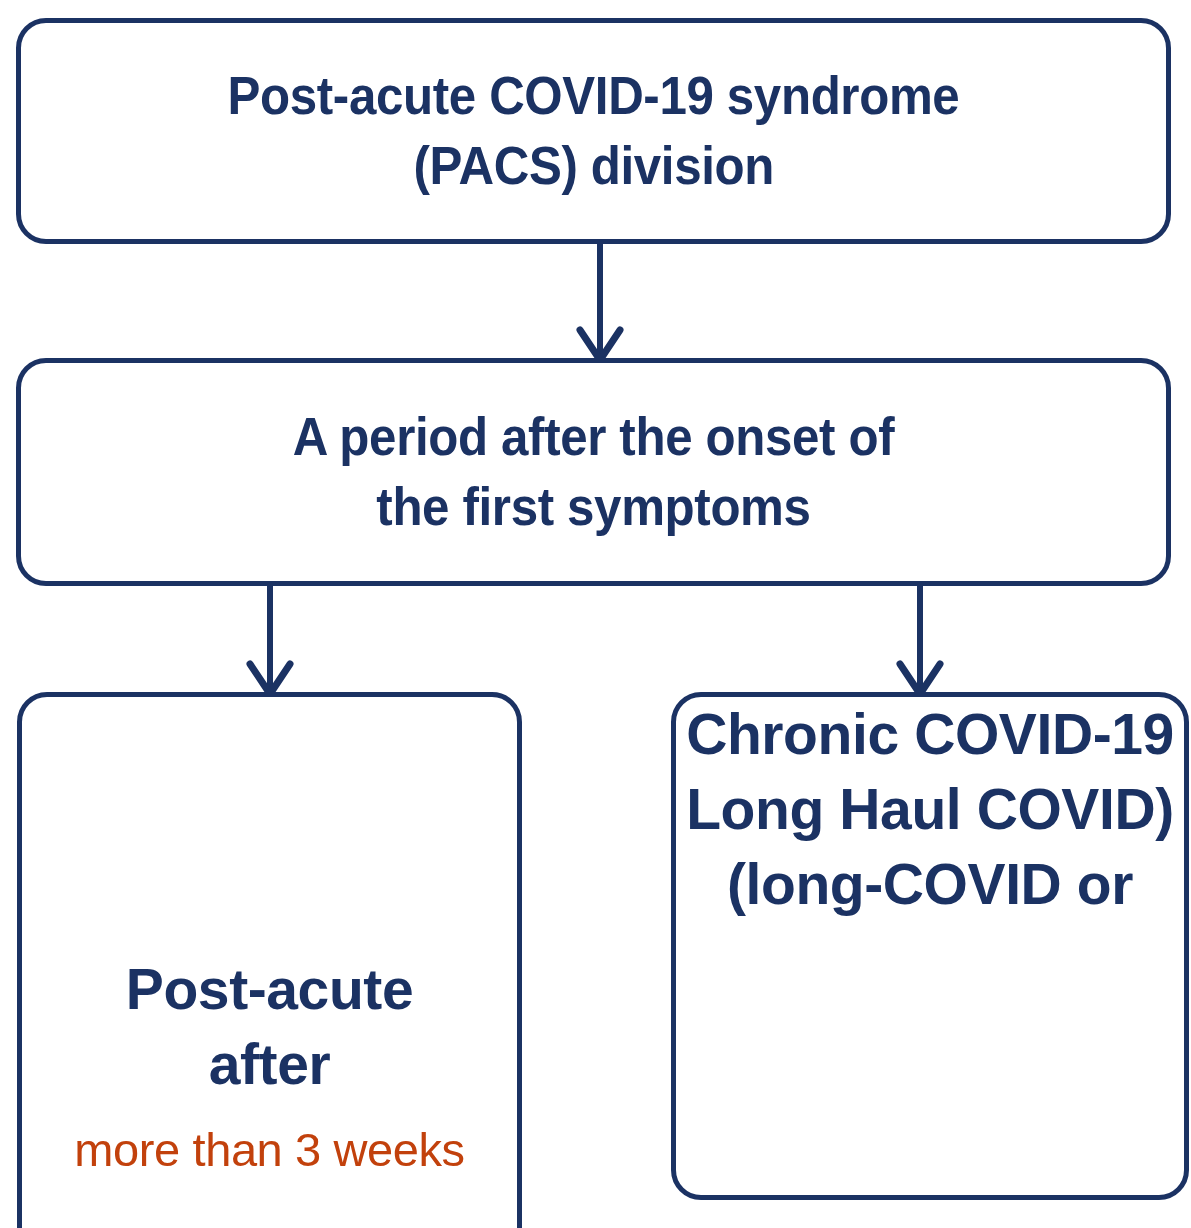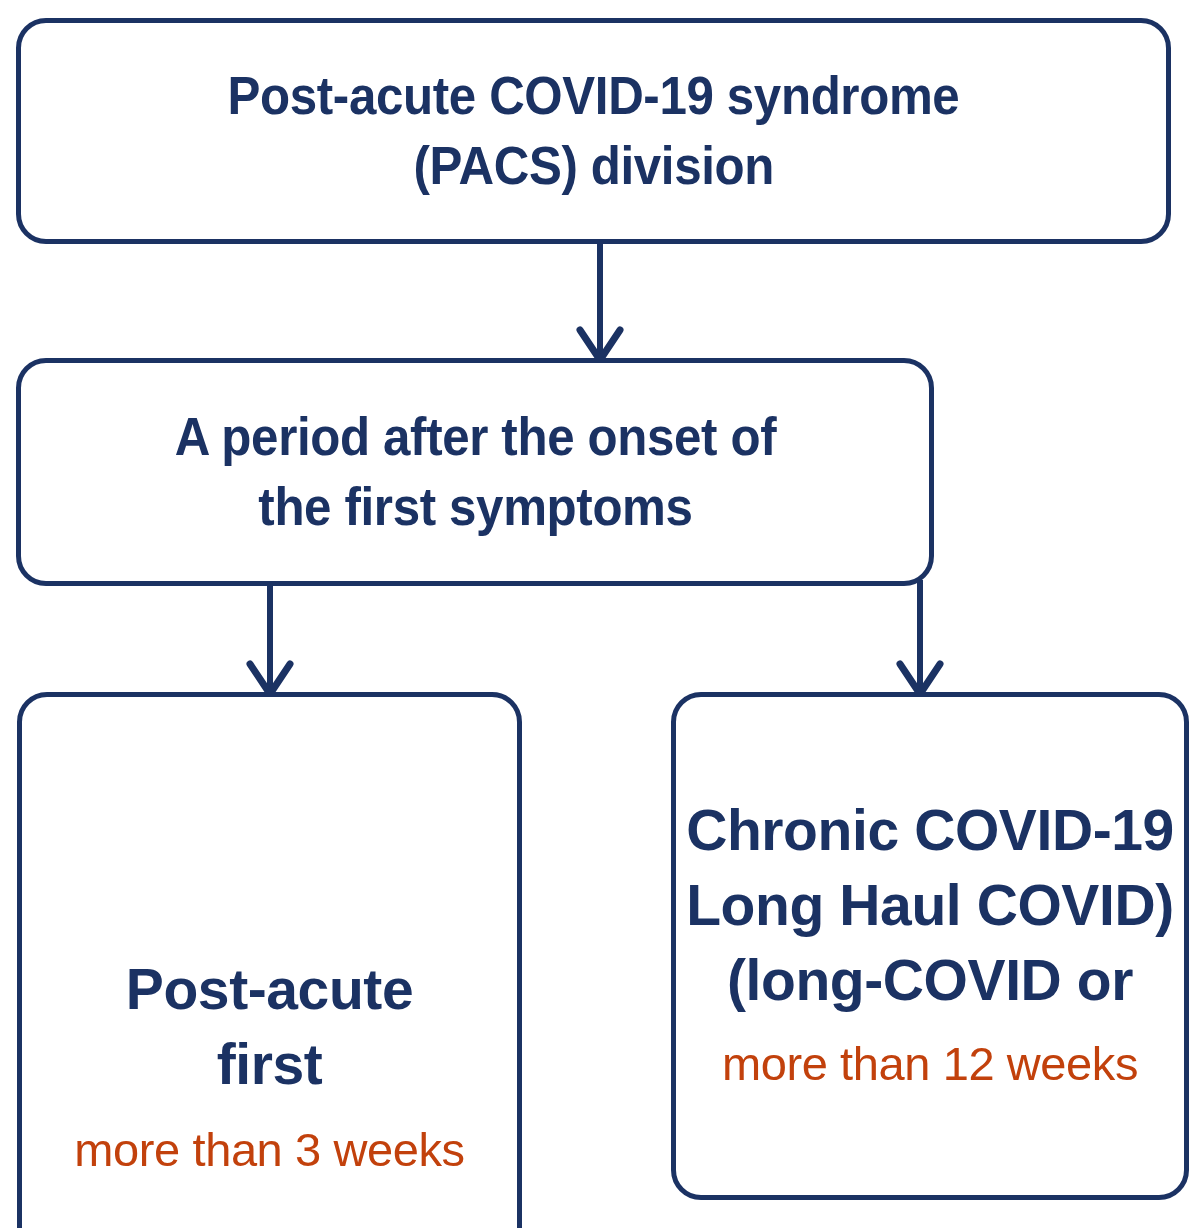--- a/index.html
+++ b/index.html
@@ -57,21 +57,21 @@
   #box-pacs .node-title {
     font-size: 53px;
     line-height: 1.32;
     transform: scaleX(0.93);
   }
 
   
   #box-period {
     left: 16px;
     top: 358px;
-    width: 918px;
+    width: 1155px;
     height: 228px;
   }
   #box-period .node-title {
     font-size: 53px;
     line-height: 1.32;
     transform: scaleX(0.93);
   }
 
   
   #box-postacute {
@@ -92,21 +92,20 @@
     margin-top: 16px;
   }
 
   
   #box-chronic {
     left: 671px;
     top: 692px;
     width: 518px;
     height: 508px;
     justify-content: flex-start;
-    padding-top: 96px;
   }
   #box-chronic .node-title {
     font-size: 57px;
     line-height: 1.32;
   }
   #box-chronic .node-sub {
     font-size: 47px;
     line-height: 1.3;
     margin-top: 14px;
   }
@@ -142,24 +141,23 @@
     <div class="node-title">(PACS) division</div>
   </div>
 
   <div class="node" id="box-period">
     <div class="node-title">A period after the onset of</div>
     <div class="node-title">the first symptoms</div>
   </div>
 
   <div class="node" id="box-postacute">
     <div class="node-title">Post-acute</div>
-    <div class="node-title">first</div>
+    <div class="node-title">after</div>
     <div class="node-sub">more than 3 weeks</div>
   </div>
 
   <div class="node" id="box-chronic">
     <div class="node-title">Chronic COVID-19</div>
     <div class="node-title">Long Haul COVID)</div>
     <div class="node-title">(long-COVID or</div>
-    <div class="node-sub">more than 12 weeks</div>
   </div>
 
 </div>
 
 </body></html>

